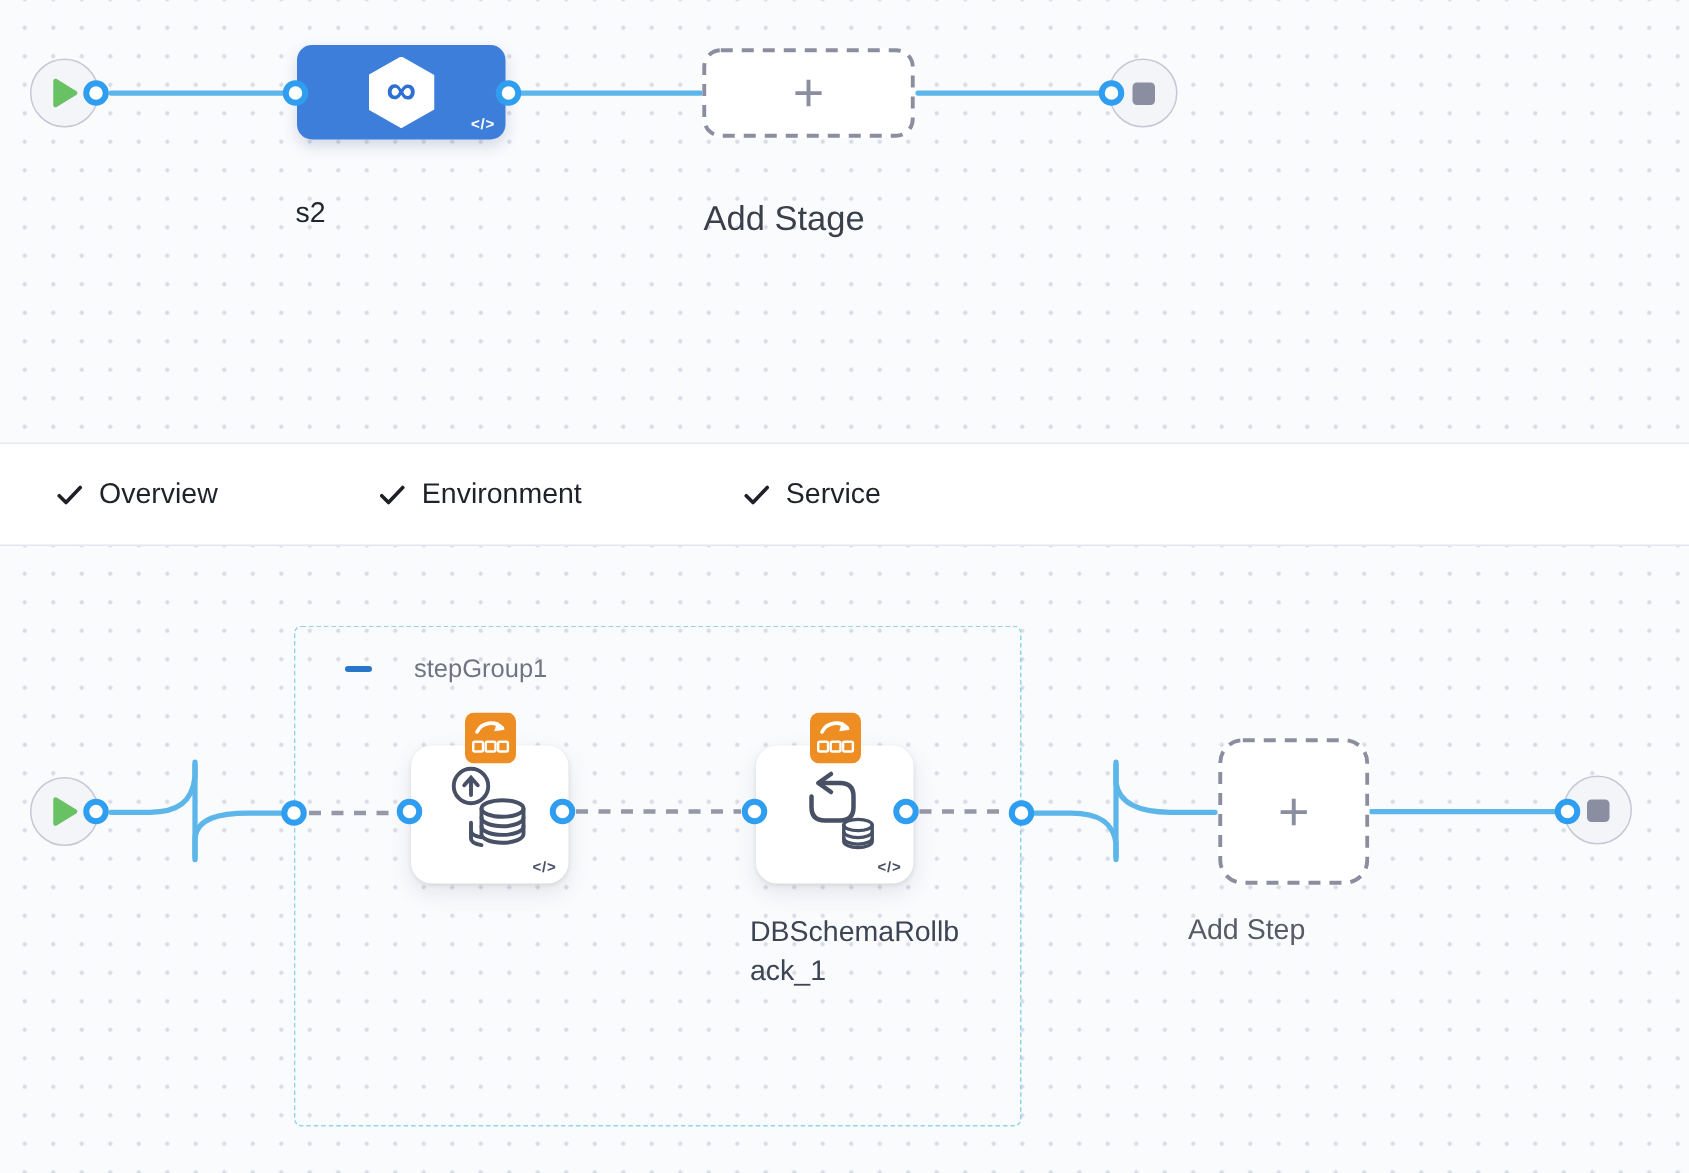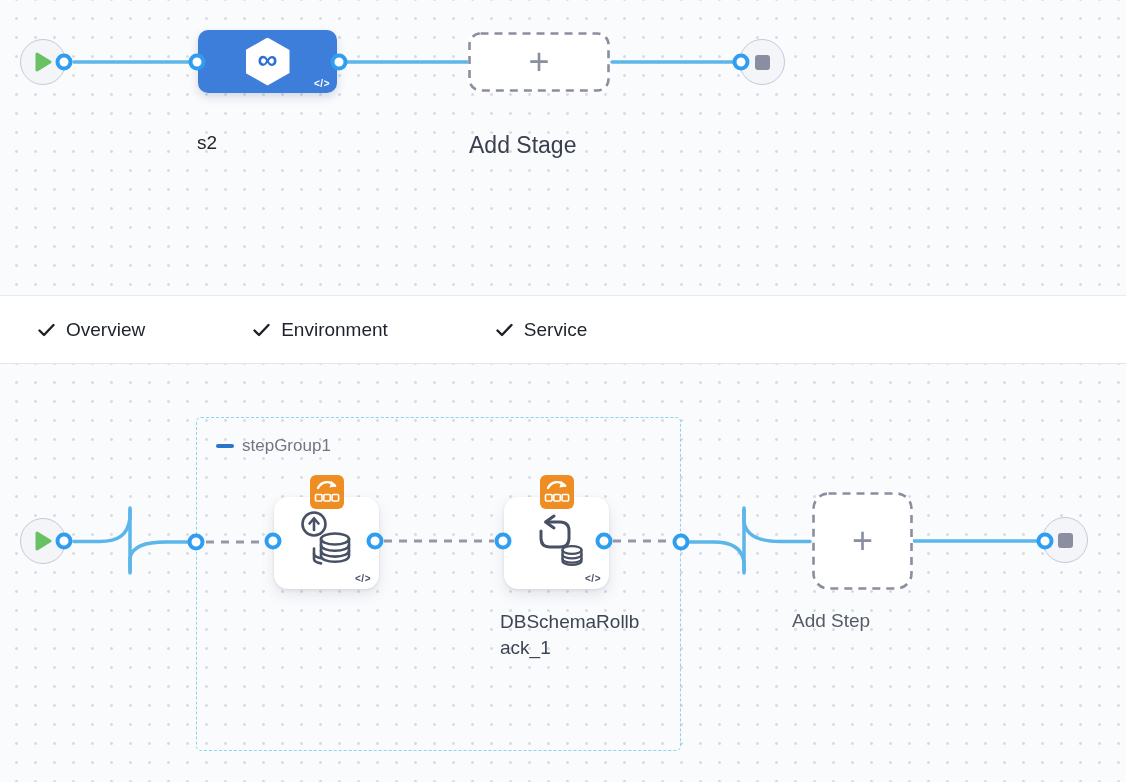--- a/index.html
+++ b/index.html
@@ -71,21 +71,21 @@
   }
   .tab.active { font-weight:bold; }
   .tab.active::after {
     content:""; position:absolute; left:0; right:0; bottom:0; height:4px; background:#2b79cb;
   }
 
   
   .step-group {
     position:absolute; z-index:1; border:1.5px dashed #8fd2ec; border-radius:5px;
   }
-  .sg-header { position:absolute; left:19px; top:18px; display:flex; align-items:center; gap:8px; }
+  .sg-header { position:absolute; left:33px; top:18px; display:flex; align-items:center; gap:28px; }
   .sg-minus { width:18px; height:4.5px; border-radius:2.5px; background:#2a77c9; border:none; cursor:pointer; }
   .sg-name { font-size:17px; color:#6f7583; }
 
   
   .step-card {
     position:absolute; z-index:2; width:105px; height:92px; background:#fff; border-radius:14px;
     box-shadow:0 1px 3px rgba(40,41,61,.10), 0 6px 14px rgba(96,97,112,.14);
   }
   .step-badge { position:absolute; left:50%; transform:translateX(-50%); top:-22px; }
   .step-icon  { position:absolute; left:50%; transform:translateX(-50%); top:11px; }

